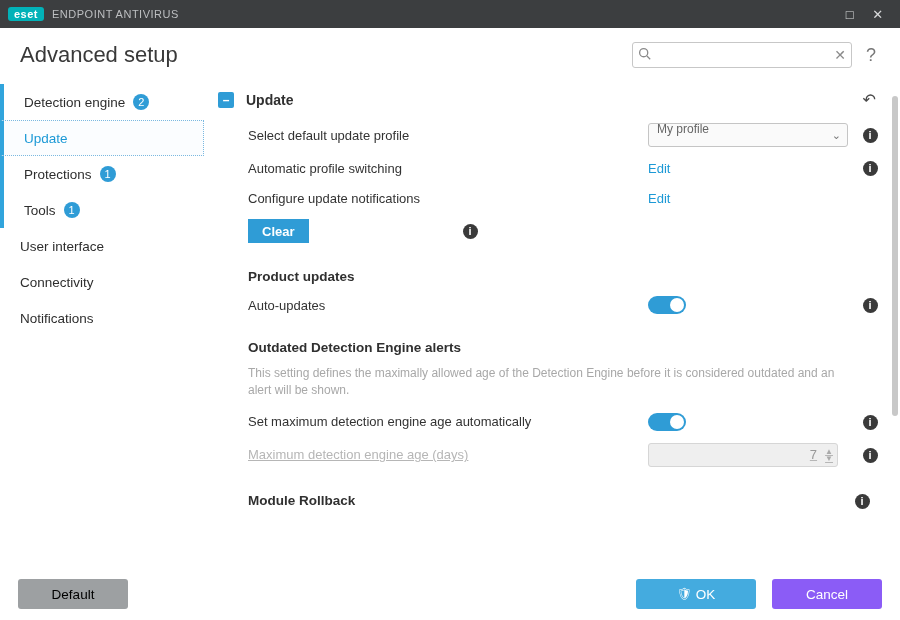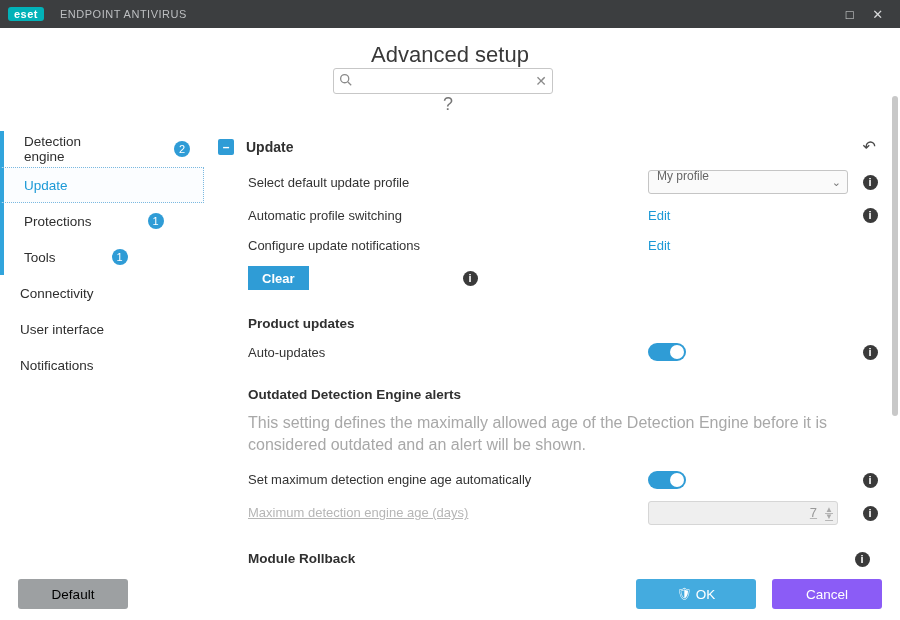--- a/index.html
+++ b/index.html
@@ -1,39 +1,39 @@
 <!DOCTYPE html>
 <html><head>
 <meta charset="utf-8">
 <style>
   * { box-sizing: border-box; }
   html, body { margin:0; padding:0; font-family: "Segoe UI", Arial, sans-serif; background:#fff; color:#333; }
   body { width:900px; height:620px; overflow:hidden; position:relative; }
 
   
   .titlebar { height:28px; background:#3c3e40; display:flex; align-items:center; padding:0 8px; color:#bdbfc1; font-size:11px; letter-spacing:.5px; }
-  .brand-badge { background:#02b2b8; color:#fff; font-weight:600; font-size:11px; padding:1px 6px; border-radius:3px; margin-right:16px; }
+  .brand-badge { background:#02b2b8; color:#fff; font-weight:600; font-size:11px; padding:1px 6px; border-radius:3px; margin-right:8px; }
   .titlebar .spacer { flex:1; }
   .win-ctrl { color:#d9dadb; width:28px; text-align:center; font-size:13px; cursor:default; }
 
   
-  .header { display:flex; align-items:center; padding:14px 20px 8px 20px;flex-direction:column; }
+  .header { display:flex; align-items:center; padding:14px 20px 8px 20px; }
   .page-title { font-size:22px; color:#393939; font-weight:400; flex:1; }
   .search-wrap { position:relative; width:220px; margin-right:14px; }
   .search-input { width:100%; height:26px; border:1px solid #c7c7c7; border-radius:3px; padding:0 26px; font-size:12px; color:#555; }
   .search-icon { position:absolute; left:6px; top:50%; transform:translateY(-50%); color:#8a8a8a; font-size:13px; pointer-events:none; }
   .clear-icon { position:absolute; right:6px; top:50%; transform:translateY(-50%); color:#8a8a8a; font-size:14px; }
   .help-icon { color:#767676; font-size:18px; margin-right:4px; }
 
   
   .body { display:flex; height:calc(620px - 28px - 56px - 52px); }
 
   
   .sidebar { width:210px; padding:8px 0 0 0; }
-  .side-item { display:flex; align-items:center; height:36px; padding:0 20px; font-size:13.5px; color:#2e2e2e; position:relative; cursor:default;gap:48px; }
+  .side-item { display:flex; align-items:center; height:36px; padding:0 20px; font-size:13.5px; color:#2e2e2e; position:relative; cursor:default; }
   .side-item.topcat { border-left:4px solid transparent; }
   .side-item.topcat.active-cat { border-left:4px solid #31a4dc; }
   .side-item.selected { color:#1c99d6; border:1px dotted #7bb9e0; background:#fbfdff; margin:0 6px 0 0; padding-left:20px; }
   .side-item.selected.topcat.active-cat { border-left:4px solid #31a4dc; }
   .badge { background:#2f9cd6; color:#fff; font-size:11px; min-width:16px; height:16px; border-radius:8px; display:inline-flex; align-items:center; justify-content:center; margin-left:8px; padding:0 4px; }
 
   
   .content { flex:1; overflow-y:auto; padding:6px 10px 0 4px; }
   .section { background:#fff; }
   .section-head { display:flex; align-items:center; padding:8px 8px 8px 4px; }
@@ -52,21 +52,21 @@
   .select-box .chev { position:absolute; right:6px; top:50%; transform:translateY(-50%); color:#777; font-size:11px; }
 
   .link-action { color:#1c99d6; font-size:13px; }
 
   .pill-btn { background:#2f9cd6; color:#fff; border:none; border-radius:0; height:24px; padding:0 14px; font-size:13px; font-weight:600; cursor:default; }
 
   .toggle { width:38px; height:18px; border-radius:10px; background:#2f9cd6; position:relative; }
   .toggle .knob { width:14px; height:14px; background:#fff; border-radius:50%; position:absolute; top:2px; right:2px; }
 
   .subhead { font-weight:700; font-size:13.5px; color:#303030; padding:20px 8px 6px 34px; }
-  .note { color:#a8a8a8; font-size:16px; padding:4px 30px 8px 34px; line-height:1.4; }
+  .note { color:#a8a8a8; font-size:12px; padding:4px 30px 8px 34px; line-height:1.4; }
 
   .spinner { width:190px; height:24px; border:1px solid #d6d6d6; border-radius:3px; background:#efefef; display:flex; align-items:center; justify-content:flex-end; padding-right:4px; color:#999; font-size:13px; }
   .spinner .val { margin-right:8px; }
   .spinner .arrows { display:flex; flex-direction:column; line-height:7px; font-size:8px; color:#aaa; }
 
   
   .scroll-track { position:absolute; right:2px; top:96px; bottom:58px; width:6px; }
   .scroll-thumb { position:absolute; right:0; top:0; width:6px; height:320px; background:#c8c8c8; border-radius:3px; }
 
   
@@ -116,24 +116,24 @@
     </div>
     <div class="side-item topcat active-cat">
       <span>Protections</span>
       <span class="badge">1</span>
     </div>
     <div class="side-item topcat active-cat">
       <span>Tools</span>
       <span class="badge">1</span>
     </div>
     <div class="side-item">
+      <span>User interface</span>
+    </div>
+    <div class="side-item">
       <span>Connectivity</span>
-    </div>
-    <div class="side-item">
-      <span>User interface</span>
     </div>
     <div class="side-item">
       <span>Notifications</span>
     </div>
   </div>
 
   <div class="content">
     <div class="section">
       <div class="section-head">
         <span class="collapse-box">–</span>

